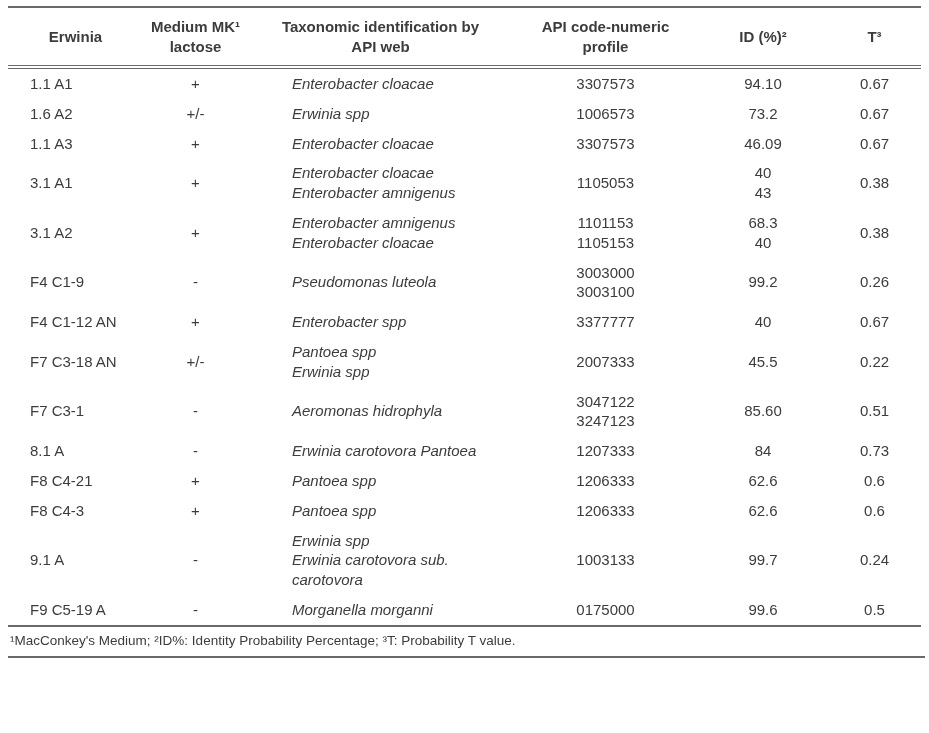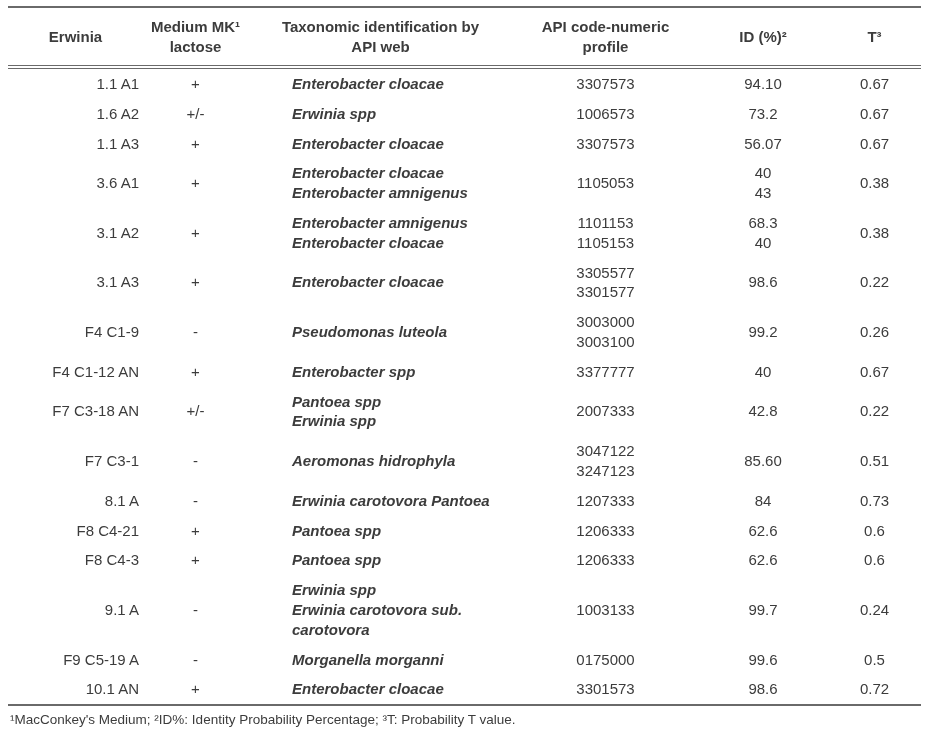--- a/index.html
+++ b/index.html
@@ -37,34 +37,33 @@
     font-size: 15px;
     line-height: 1.32;
     padding: 5px 4px;
     vertical-align: middle;
     white-space: pre-line;
   }
   tbody tr:last-child td {
     border-bottom: 2px solid #6a6a6a;
   }
   td.col-isolate {
-    text-align: right;
+    text-align: left;
     padding-left: 22px;
   }
   td.col-lactose,
   td.col-profile,
   td.col-id,
   td.col-t {
     text-align: center;
   }
   td.col-taxa {
     text-align: left;
     padding-left: 44px;
     font-style: italic;
-    font-weight: bold;
   }
   .footnote {
     width: 913px;
     font-size: 13.5px;
     line-height: 1.3;
     padding: 5px 2px 7px 2px;
     border-bottom: 2px solid #6a6a6a;
     color: #3c3c3c;
   }
 </style>
@@ -109,54 +108,45 @@
     <td class="col-taxa">Erwinia spp</td>
     <td class="col-profile">1006573</td>
     <td class="col-id">73.2</td>
     <td class="col-t">0.67</td>
   </tr>
         <tr>
     <td class="col-isolate">1.1 A3</td>
     <td class="col-lactose">+</td>
     <td class="col-taxa">Enterobacter cloacae</td>
     <td class="col-profile">3307573</td>
-    <td class="col-id">56.07</td>
-    <td class="col-t">0.67</td>
-  </tr>
-        <tr>
-    <td class="col-isolate">3.6 A1</td>
+    <td class="col-id">46.09</td>
+    <td class="col-t">0.67</td>
+  </tr>
+        <tr>
+    <td class="col-isolate">3.1 A1</td>
     <td class="col-lactose">+</td>
     <td class="col-taxa">Enterobacter cloacae
 Enterobacter amnigenus</td>
     <td class="col-profile">1105053</td>
     <td class="col-id">40
 43</td>
     <td class="col-t">0.38</td>
   </tr>
         <tr>
     <td class="col-isolate">3.1 A2</td>
     <td class="col-lactose">+</td>
     <td class="col-taxa">Enterobacter amnigenus
 Enterobacter cloacae</td>
     <td class="col-profile">1101153
 1105153</td>
     <td class="col-id">68.3
 40</td>
     <td class="col-t">0.38</td>
   </tr>
         <tr>
-    <td class="col-isolate">3.1 A3</td>
-    <td class="col-lactose">+</td>
-    <td class="col-taxa">Enterobacter cloacae</td>
-    <td class="col-profile">3305577
-3301577</td>
-    <td class="col-id">98.6</td>
-    <td class="col-t">0.22</td>
-  </tr>
-        <tr>
     <td class="col-isolate">F4 C1-9</td>
     <td class="col-lactose">-</td>
     <td class="col-taxa">Pseudomonas luteola</td>
     <td class="col-profile">3003000
 3003100</td>
     <td class="col-id">99.2</td>
     <td class="col-t">0.26</td>
   </tr>
         <tr>
     <td class="col-isolate">F4 C1-12 AN</td>
@@ -165,21 +155,21 @@
     <td class="col-profile">3377777</td>
     <td class="col-id">40</td>
     <td class="col-t">0.67</td>
   </tr>
         <tr>
     <td class="col-isolate">F7 C3-18 AN</td>
     <td class="col-lactose">+/-</td>
     <td class="col-taxa">Pantoea spp
 Erwinia spp</td>
     <td class="col-profile">2007333</td>
-    <td class="col-id">42.8</td>
+    <td class="col-id">45.5</td>
     <td class="col-t">0.22</td>
   </tr>
         <tr>
     <td class="col-isolate">F7 C3-1</td>
     <td class="col-lactose">-</td>
     <td class="col-taxa">Aeromonas hidrophyla</td>
     <td class="col-profile">3047122
 3247123</td>
     <td class="col-id">85.60</td>
     <td class="col-t">0.51</td>
@@ -217,25 +207,17 @@
     <td class="col-id">99.7</td>
     <td class="col-t">0.24</td>
   </tr>
         <tr>
     <td class="col-isolate">F9 C5-19 A</td>
     <td class="col-lactose">-</td>
     <td class="col-taxa">Morganella morganni</td>
     <td class="col-profile">0175000</td>
     <td class="col-id">99.6</td>
     <td class="col-t">0.5</td>
-  </tr>
-        <tr>
-    <td class="col-isolate">10.1 AN</td>
-    <td class="col-lactose">+</td>
-    <td class="col-taxa">Enterobacter cloacae</td>
-    <td class="col-profile">3301573</td>
-    <td class="col-id">98.6</td>
-    <td class="col-t">0.72</td>
   </tr>
       </tbody>
   </table>
   <div class="footnote">¹MacConkey's Medium; ²ID%: Identity Probability Percentage; ³T: Probability T value.</div>
 </div>
 
 </body></html>

